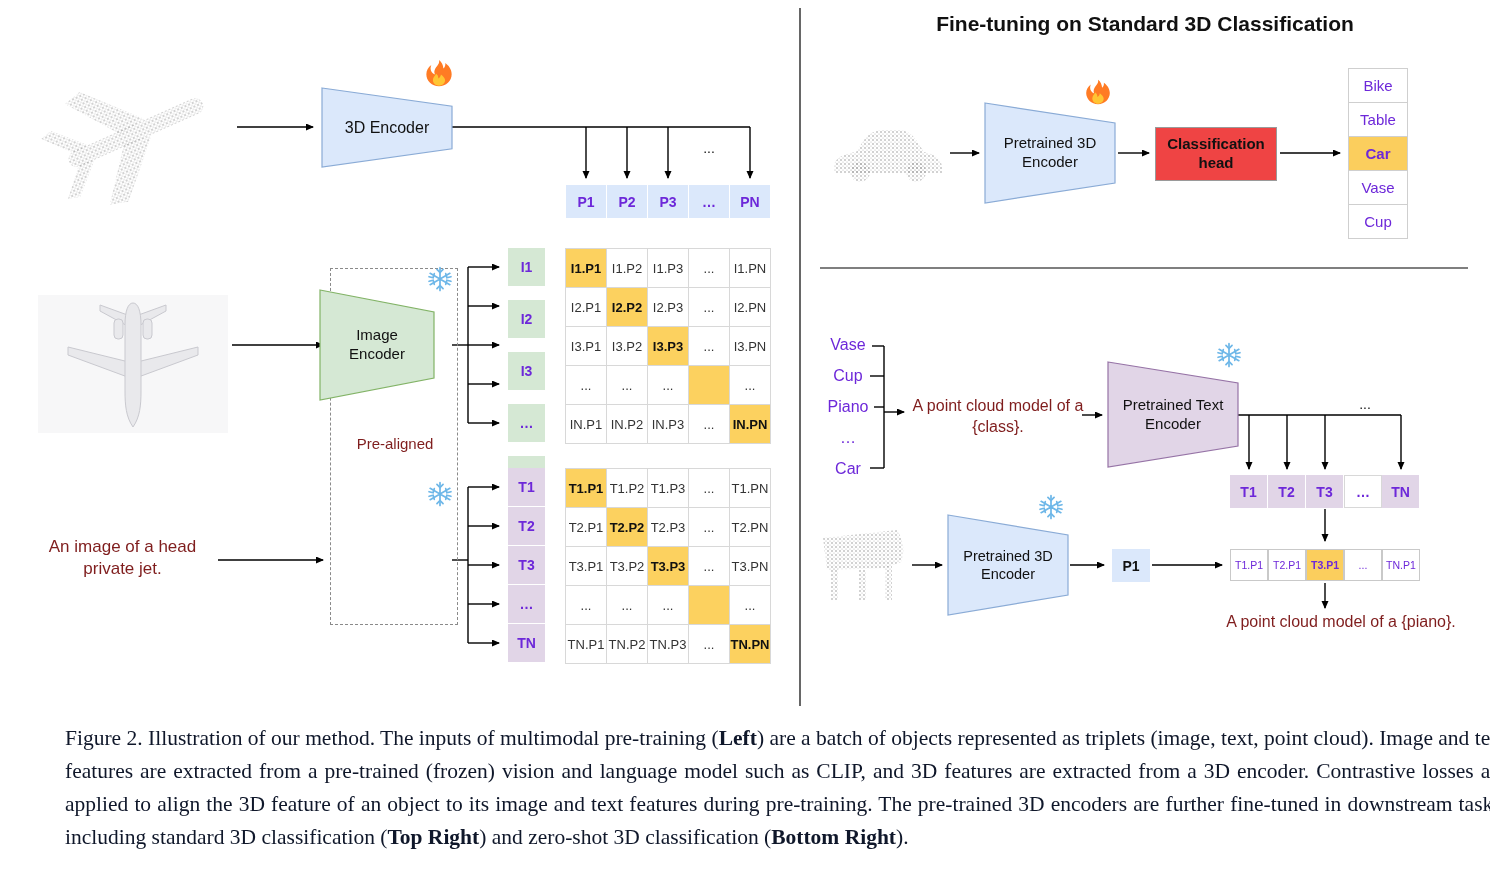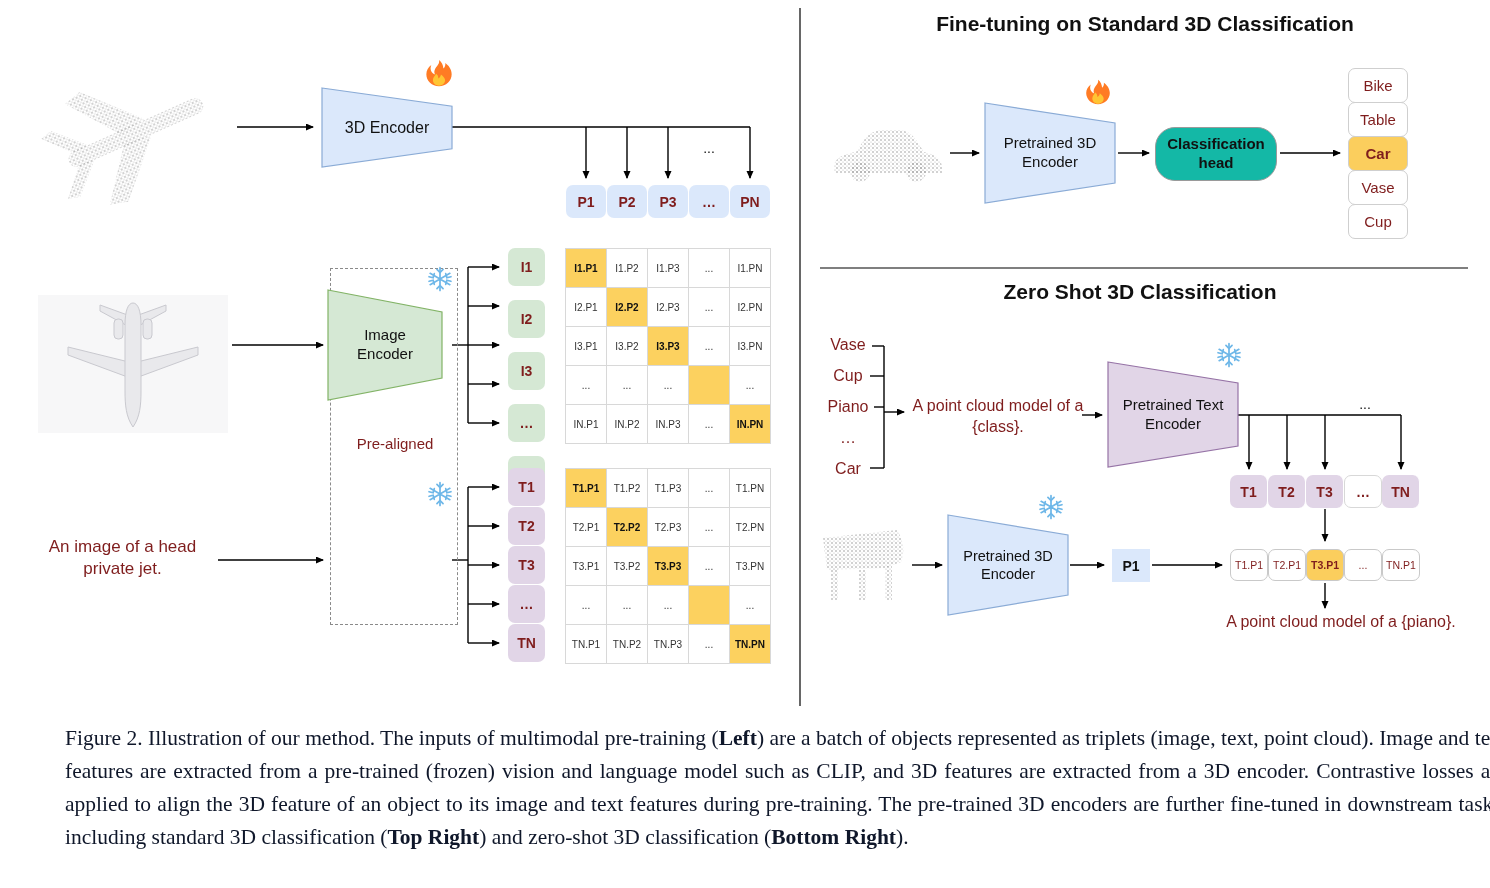--- a/index.html
+++ b/index.html
@@ -8,30 +8,30 @@
 .title{position:absolute;font-weight:700;font-size:21px;text-align:center;color:#111;}
 svg.overlay{position:absolute;left:0;top:0;width:1490px;height:888px;pointer-events:none;}
 .encoder{position:absolute;}
 .encoder>svg{position:absolute;left:0;top:0;width:100%;height:100%;overflow:visible;}
 .enc-label{position:absolute;inset:0;display:flex;align-items:center;justify-content:center;text-align:center;font-weight:400;font-size:15px;line-height:1.25;padding:0 12px;}
 .fill-blue{fill:#dbe8fb;stroke:#8aabd6;stroke-width:1.2;}
 .fill-green{fill:#d5e8d4;stroke:#82b366;stroke-width:1.2;}
 .fill-purple{fill:#e1d5e7;stroke:#9673a6;stroke-width:1.2;}
 .cellrow{position:absolute;display:flex;gap:1px;}
 .cellcol{position:absolute;display:flex;flex-direction:column;gap:1px;}
-.cell{display:flex;align-items:center;justify-content:center;font-weight:700;font-size:14px;color:#7f1d1d;border-radius:7px;}
+.cell{display:flex;align-items:center;justify-content:center;font-weight:700;font-size:14px;color:#6d28d9;}
 .p-row .cell{width:40px;height:33px;background:#dbe8fb;}
 .i-col .cell{width:37px;height:38px;background:#d5e8d4;}
 .t-col .cell{width:37px;height:38px;background:#e1d5e7;}
 .matrix{position:absolute;display:grid;grid-template-columns:repeat(5,40px);grid-auto-rows:38px;gap:1px;background:#d8d8d8;padding:1px;}
-.mcell{background:#fff;display:flex;align-items:center;justify-content:center;font-size:10px;color:#333;}
+.mcell{background:#fff;display:flex;align-items:center;justify-content:center;font-size:13px;color:#333;}
 .mcell.diag{background:#fcd15f;font-weight:700;color:#111;}
 .dashedbox{position:absolute;border:1.5px dashed #8a8a8a;}
 .plainlabel{position:absolute;font-size:16px;color:#7f1d1d;text-align:center;line-height:1.3;}
-.head-box{position:absolute;background:#14b8a6;border:1px solid #9a9a9a;border-radius:20px;display:flex;align-items:center;justify-content:center;text-align:center;font-weight:700;font-size:15px;line-height:1.25;padding:4px 12px;}
+.head-box{position:absolute;background:#ef4444;border:1px solid #9a9a9a;border-radius:0;display:flex;align-items:center;justify-content:center;text-align:center;font-weight:700;font-size:15px;line-height:1.25;padding:4px 12px;}
 .class-col{gap:0;}
 .class-col .cell{width:60px;height:35px;background:#fff;border:1px solid #cfcfcf;margin-top:-1px;font-weight:400;font-size:15px;}
 .class-col .cell:first-child{margin-top:0;}
 .class-col .cell.hl{background:#fbce5d;font-weight:700;}
 .zs-classes{gap:0;justify-content:space-between;align-items:center;}
 .zs-classes .cell{background:none;border:none;font-weight:400;font-size:16px;height:auto;width:auto;}
 .t-row-zs{gap:0;}
 .t-row-zs .cell{width:38px;height:33px;background:#e1d5e7;border-right:1px solid #fff;}
 .t-row-zs .cell:nth-child(4){background:#fff;border:1px solid #d8d8d8;}
 .result-row{gap:0;}
@@ -155,21 +155,21 @@
         <polygon points="95,22 128,10 128,16 95,34"></polygon>
         <rect x="76" y="24" width="9" height="20" rx="4"></rect>
         <rect x="105" y="24" width="9" height="20" rx="4"></rect>
         <path d="M95,132 C88,122 87,110 87,96 L87,30 C87,16 90,8 95,8 C100,8 103,16 103,30 L103,96 C103,110 102,122 95,132 Z"></path>
       </g>
     </svg>
   </div>
 
   <div class="dashedbox" style="left:330px;top:268px;width:128px;height:357px;"></div>
 
-  <div class="encoder" style="left:328px;top:290px;width:114px;height:110px;">
+  <div class="encoder" style="left:320px;top:290px;width:114px;height:110px;">
     <svg viewBox="0 0 100 100" preserveAspectRatio="none">
         <polygon points="0,0 100,20 100,80 0,100" class="fill-green" vector-effect="non-scaling-stroke"></polygon>
       </svg>
     <div class="enc-label">Image Encoder</div>
   </div>
   <div class="icon" style="left:427px;top:266px;width:26px;height:26px;">
     <svg viewBox="0 0 24 24" fill="none" stroke="#6eb7e8" stroke-width="1.6" stroke-linecap="round">
       <path d="M12 1.5 V22.5 M2.9 6.8 L21.1 17.2 M2.9 17.2 L21.1 6.8"></path>
       <path d="M9.2 3.2 L12 6 L14.8 3.2 M9.2 20.8 L12 18 L14.8 20.8 M1.9 9.9 L5.7 10.9 L6.7 7.1 M22.1 14.1 L18.3 13.1 L17.3 16.9 M1.9 14.1 L5.7 13.1 L6.7 16.9 M22.1 9.9 L18.3 10.9 L17.3 7.1"></path>
     </svg>
@@ -282,21 +282,20 @@
   <div class="head-box" style="left:1155px;top:127px;width:122px;height:54px;">Classification head</div>
 
   <div class="cellcol class-col" style="left:1348px;top:68px;">
       <div class="cell">Bike</div>
       <div class="cell">Table</div>
       <div class="cell hl">Car</div>
       <div class="cell">Vase</div>
       <div class="cell">Cup</div>
     </div>
 
-  <div class="title" style="left:890px;top:280px;width:500px;">Zero Shot 3D Classification</div>
 
   <div class="cellcol zs-classes" style="left:816px;top:336px;width:64px;height:142px;">
       <div class="cell">Vase</div>
       <div class="cell">Cup</div>
       <div class="cell">Piano</div>
       <div class="cell">…</div>
       <div class="cell">Car</div>
     </div>
 
   <div class="plainlabel" style="left:912px;top:396px;width:172px;">A point cloud model of a {class}.</div>

